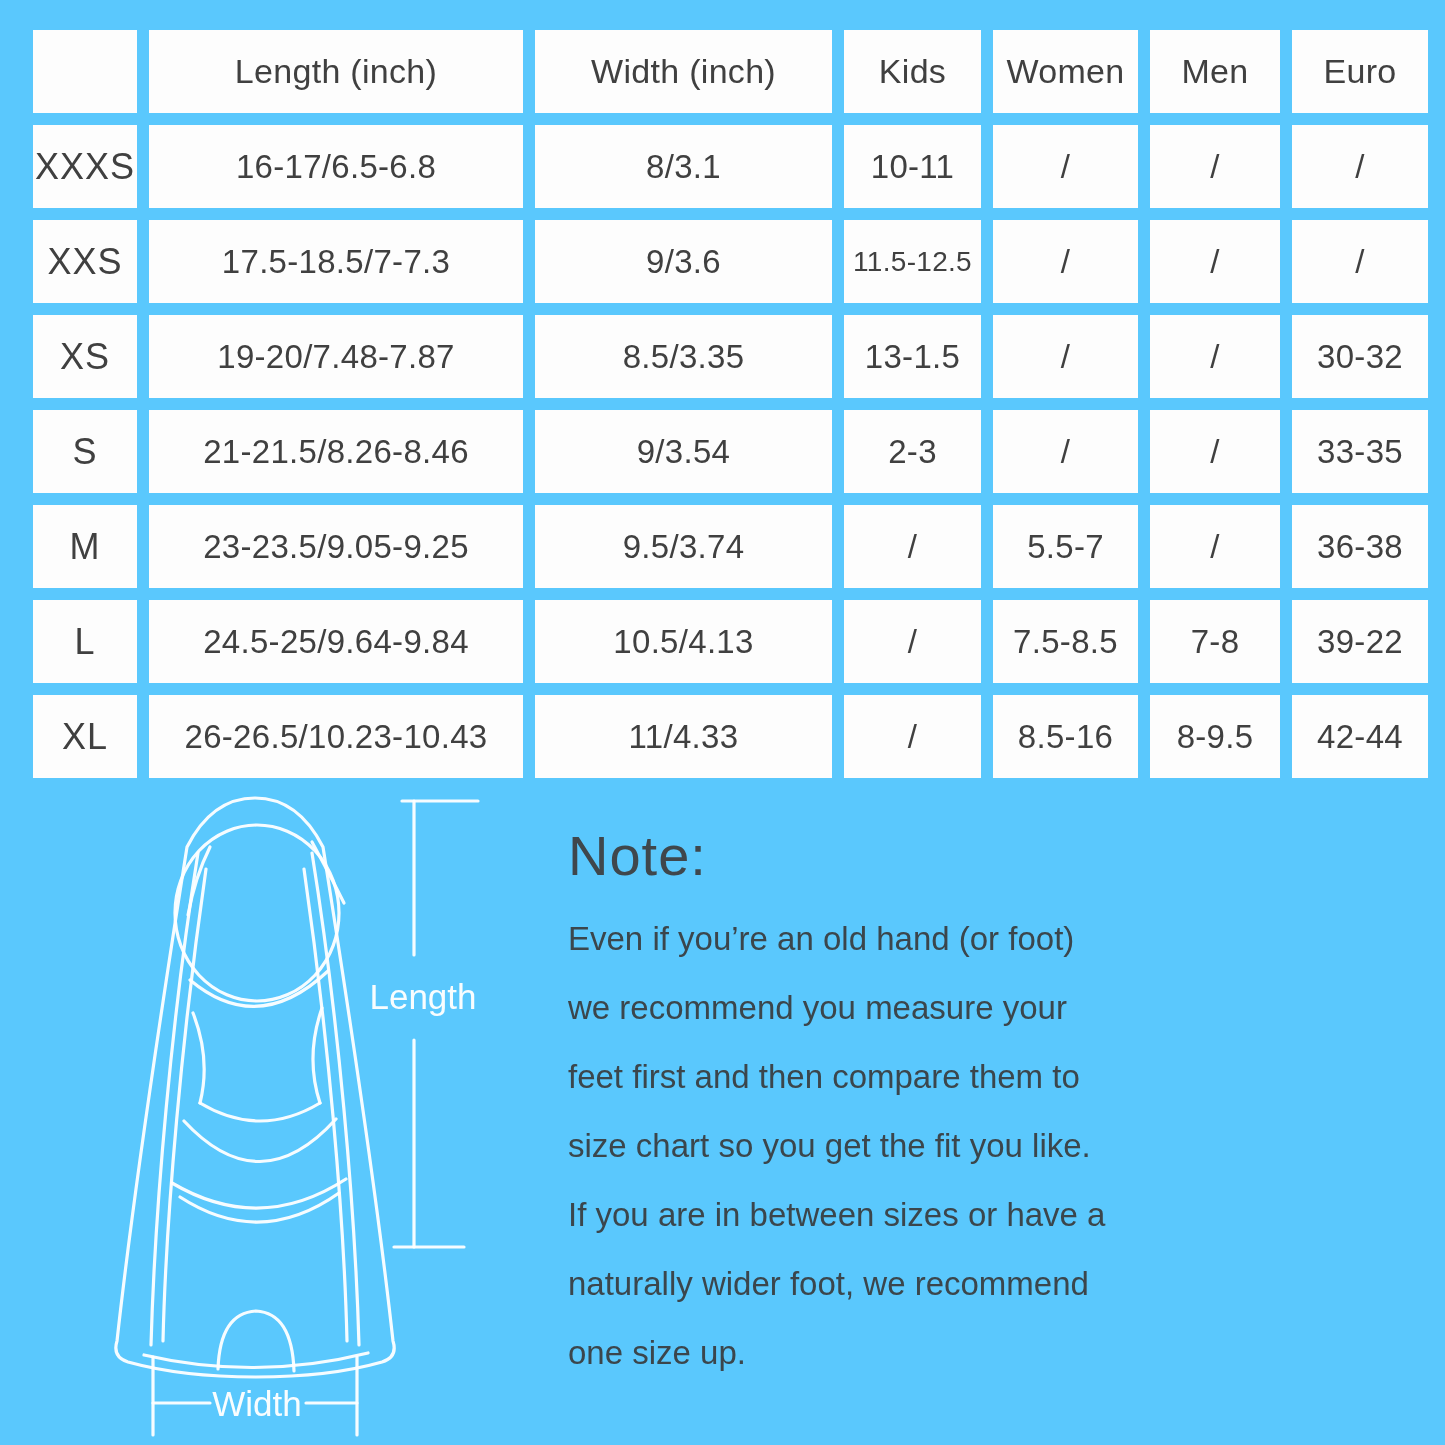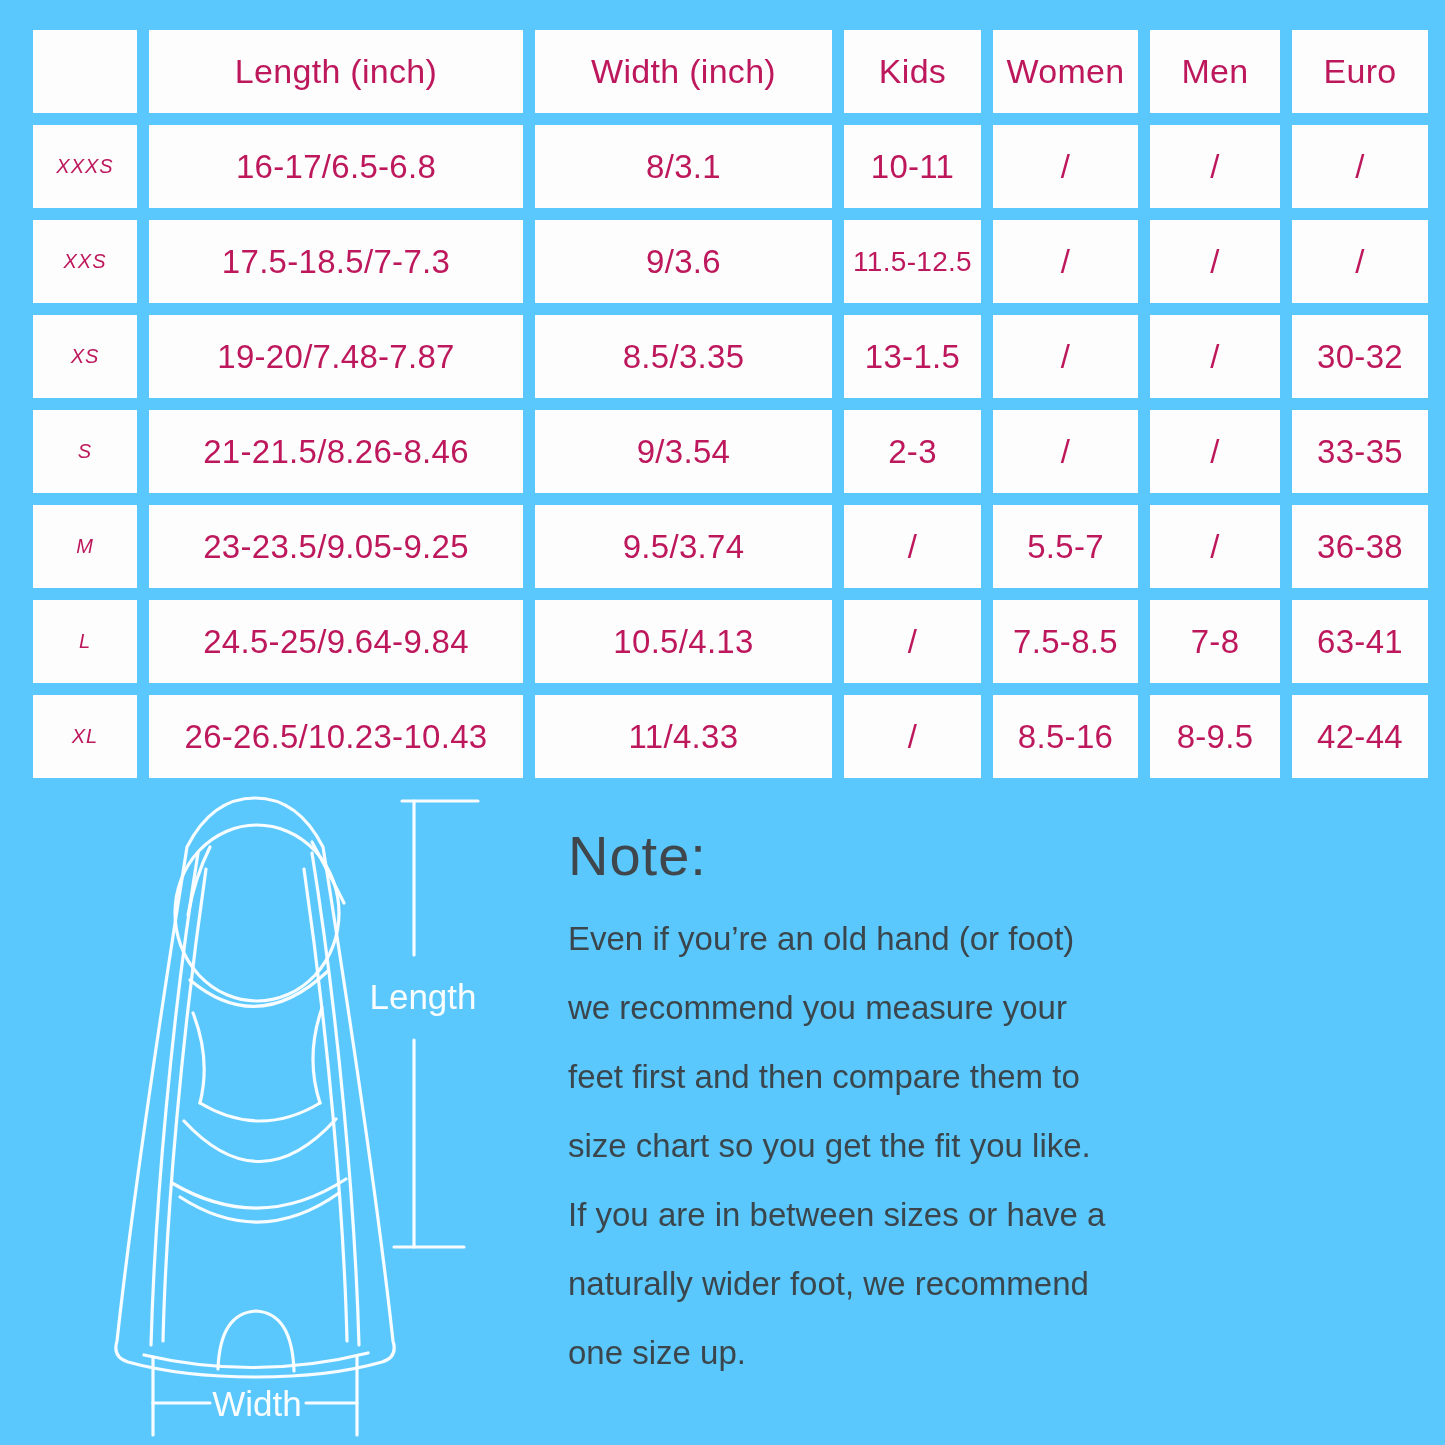--- a/index.html
+++ b/index.html
@@ -13,27 +13,27 @@
   .size-table {
     position:absolute; left:33px; top:30px;
     display:grid;
     grid-template-columns:104px 374px 297px 137px 145px 130px 136px;
     grid-auto-rows:83px;
     gap:12px;
   }
   .cell {
     background:#fdfdfd;
     display:flex; align-items:center; justify-content:center;
-    color:#be185d;
+    color:#404040;
     font-size:33px;
     letter-spacing:0.3px;
     white-space:nowrap;
   }
   .cell.header { font-size:34px; }
-  .cell.rowhead { font-size:20px; letter-spacing:1px;font-style:italic; }
+  .cell.rowhead { font-size:36px; letter-spacing:1px; }
   .cell.tight { font-size:28px; }
   .figure { position:absolute; left:60px; top:785px; width:440px; height:660px; }
   .figure svg { width:100%; height:100%; display:block; }
   .ln {
     fill:none; stroke:#ffffff; stroke-width:3.2;
     stroke-linecap:round; stroke-linejoin:round; opacity:0.95;
   }
   .dimtext {
     fill:#ffffff; font-size:35px; opacity:0.97;
     font-family:"Liberation Sans", sans-serif;
@@ -90,21 +90,21 @@
     <div class="cell">/</div>
     <div class="cell">5.5-7</div>
     <div class="cell">/</div>
     <div class="cell">36-38</div>
     <div class="cell rowhead">L</div>
     <div class="cell">24.5-25/9.64-9.84</div>
     <div class="cell">10.5/4.13</div>
     <div class="cell">/</div>
     <div class="cell">7.5-8.5</div>
     <div class="cell">7-8</div>
-    <div class="cell">63-41</div>
+    <div class="cell">39-22</div>
     <div class="cell rowhead">XL</div>
     <div class="cell">26-26.5/10.23-10.43</div>
     <div class="cell">11/4.33</div>
     <div class="cell">/</div>
     <div class="cell">8.5-16</div>
     <div class="cell">8-9.5</div>
     <div class="cell">42-44</div>
   </div>
 
 <div class="figure">

